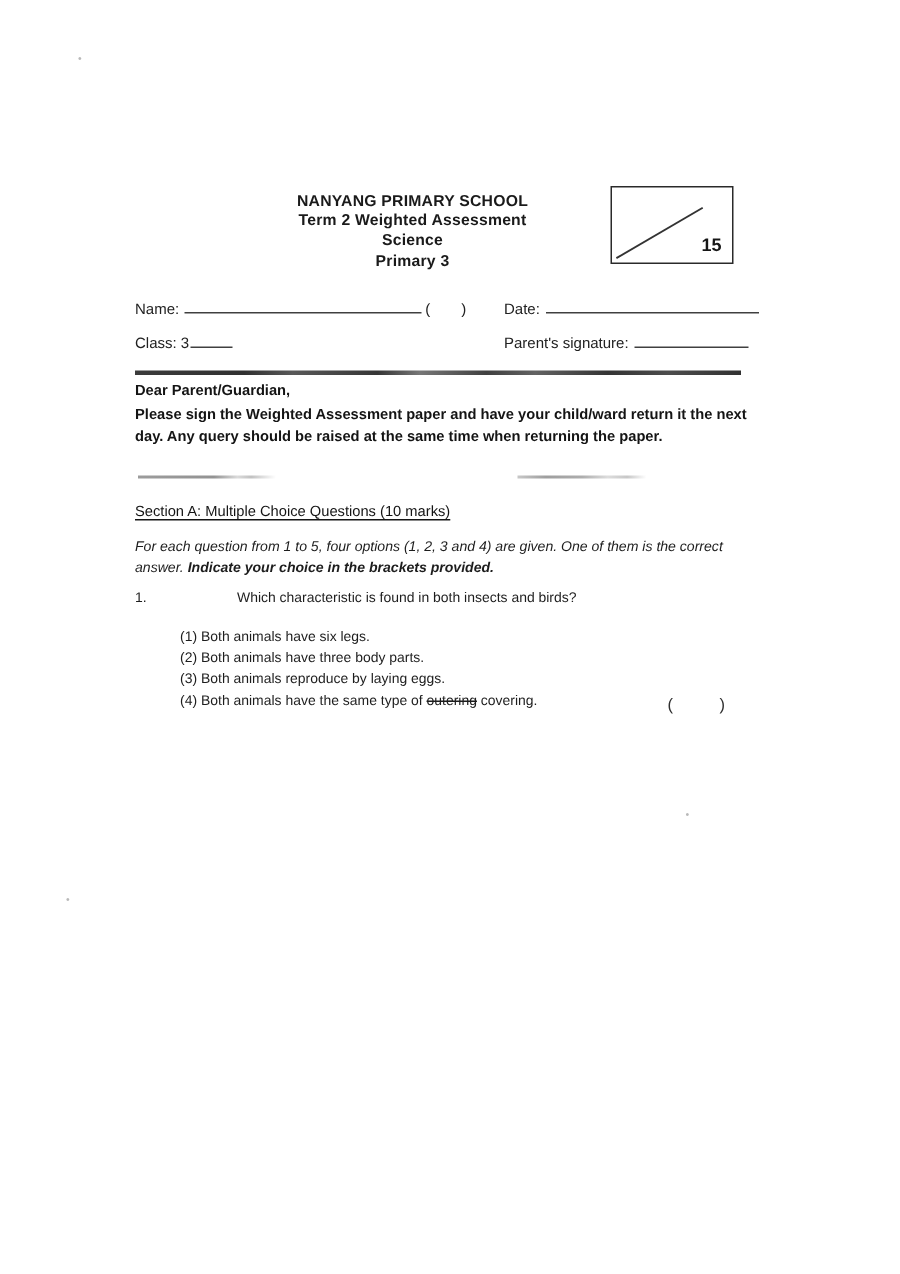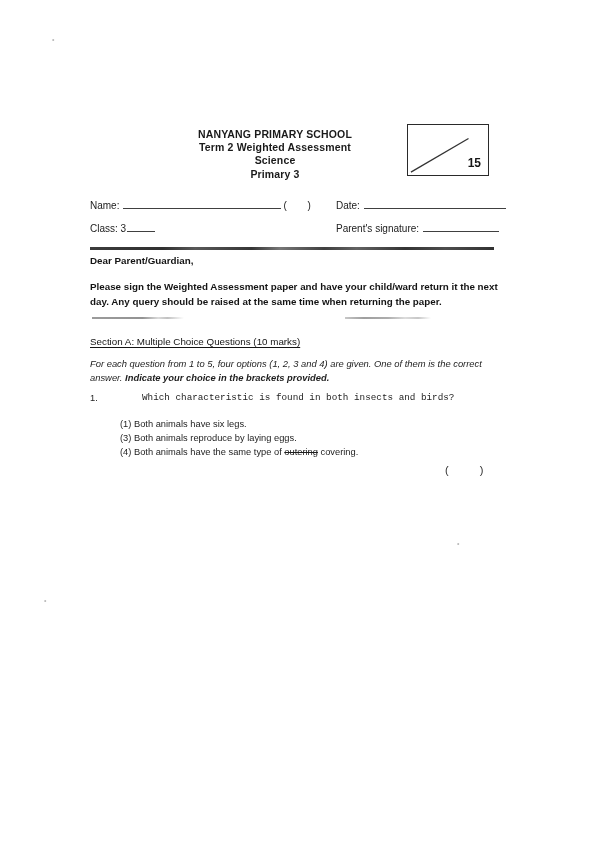--- a/index.html
+++ b/index.html
@@ -151,21 +151,21 @@
   .notice {
     position: absolute;
     left: 90px;
     top: 253px;
     width: 408px;
     font-size: 9.8px;
     font-weight: bold;
     line-height: 15.5px;
     color: #141414;
   }
-  .notice .salutation { margin-bottom: 10px; }
+  .notice .salutation { }
 
   
   .ghost-line {
     position: absolute;
     height: 2px;
     opacity: 0.55;
   }
   .ghost-a {
     left: 92px;
     top: 317px;
@@ -220,22 +220,21 @@
     line-height: 14px;
   }
   .q-num {
     position: absolute;
     left: 0;
     top: 0;
     width: 24px;
   }
   .q-text {
     display: block;
-    margin-left: 52px;
-    font-family: Liberation Mono, monospace;
+    margin-left: 68px;
   }
   .q-options {
     margin: 12px 0 0 30px;
     line-height: 14.2px;
   }
   .q-options div { white-space: nowrap; }
   .struck { text-decoration: line-through; text-decoration-thickness: 1px; }
 
   .answer-brackets {
     position: absolute;
@@ -331,20 +330,24 @@
       <span class="q-num">1.</span>
       <span class="q-text">Which characteristic is found in both insects and birds?</span>
     </div>
 
     <div class="q-options">
       <div>
         <span>(1)</span>
         <span>Both animals have six legs.</span>
       </div>
       <div>
+        <span>(2)</span>
+        <span>Both animals have three body parts.</span>
+      </div>
+      <div>
         <span>(3)</span>
         <span>Both animals reproduce by laying eggs.</span>
       </div>
       <div>
         <span>(4)</span>
         <span>Both animals have the same type of </span><span class="struck">outering</span><span> covering.</span>
       </div>
     </div>
 
     <div class="answer-brackets">(   )</div>

